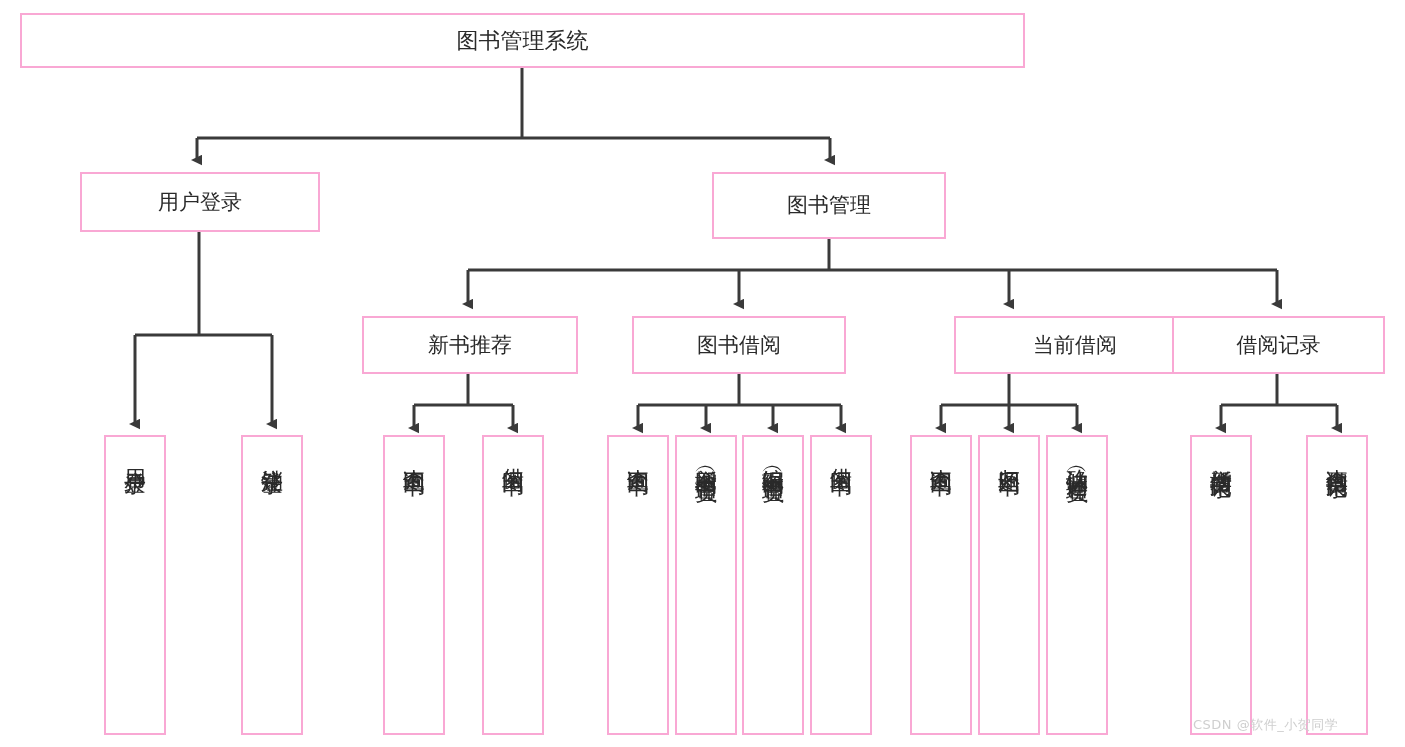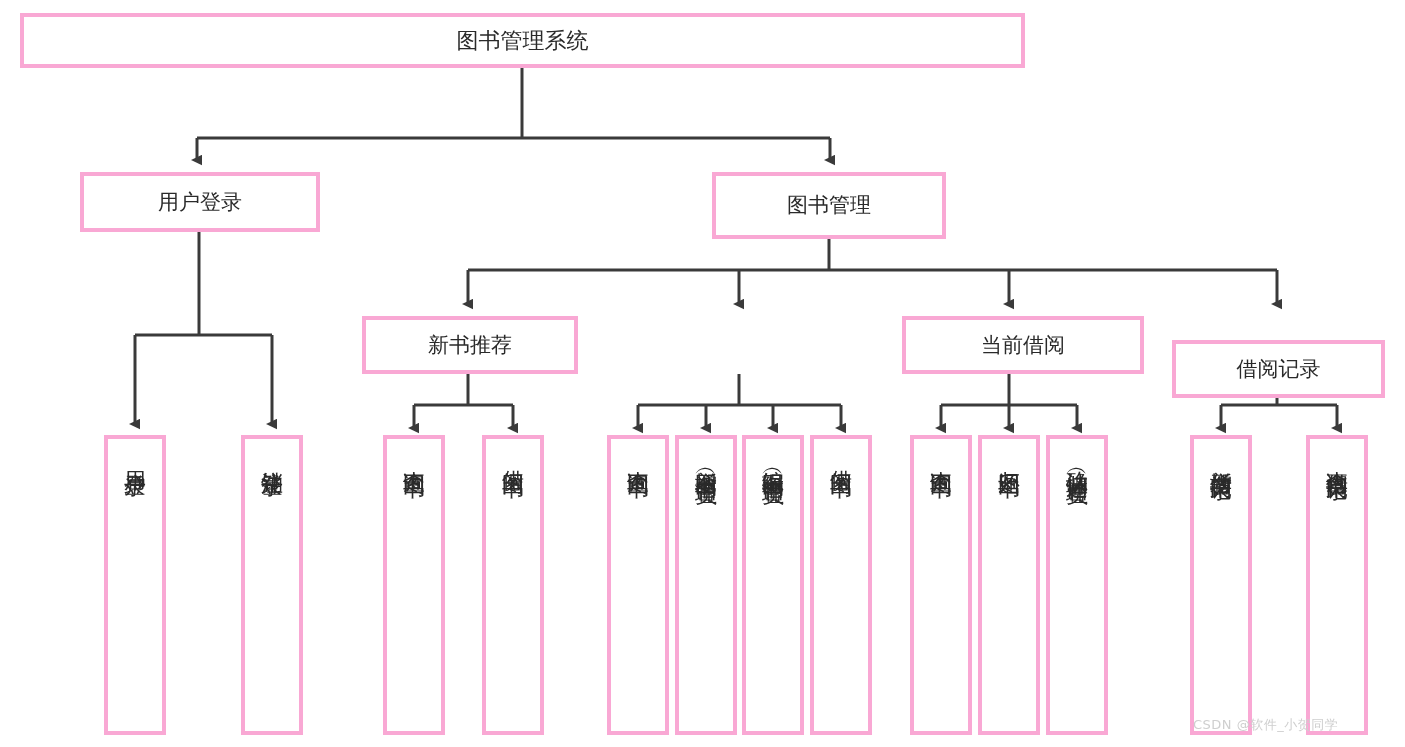--- a/index.html
+++ b/index.html
@@ -27,21 +27,21 @@
     top: 0;
     width: 1405px;
     height: 747px;
     display: block;
   }
   
   .node {
     position: absolute;
     box-sizing: border-box;
     background: #ffffff;
-    border: 4px solid #f9a8d4;
+    border: 2px solid #f9a8d4;
     display: flex;
     align-items: center;
     justify-content: center;
   }
   .node-label {
     color: #2a2a2a;
     line-height: 1.18;
     text-align: center;
     white-space: pre;
   }
@@ -132,24 +132,27 @@
   <div class="node horizontal" style="left:80px; top:172px; width:240px; height:60px;">
     <span class="node-label">用户登录</span>
   </div>
   <div class="node horizontal" style="left:712px; top:172px; width:234px; height:67px;">
     <span class="node-label">图书管理</span>
   </div>
 
   <div class="node horizontal" style="left:362px; top:316px; width:216px; height:58px;">
     <span class="node-label">新书推荐</span>
   </div>
-  <div class="node horizontal" style="left:902px; top:316px; width:242px; height:58px;">
+  <div class="node horizontal" style="left:632px; top:316px; width:214px; height:58px;">
+    <span class="node-label">图书借阅</span>
+  </div>
+  <div class="node horizontal" style="left:954px; top:316px; width:242px; height:58px;">
     <span class="node-label">当前借阅</span>
   </div>
-  <div class="node horizontal" style="left:1172px; top:316px; width:213px; height:58px;margin-top:24px;">
+  <div class="node horizontal" style="left:1172px; top:316px; width:213px; height:58px;">
     <span class="node-label">借阅记录</span>
   </div>
 
   <div class="node vertical" style="left:104px; top:435px; width:62px; height:300px;">
     <span class="node-label">用户登录</span>
   </div>
   <div class="node vertical" style="left:241px; top:435px; width:62px; height:300px;">
     <span class="node-label">注销登录</span>
   </div>
 

